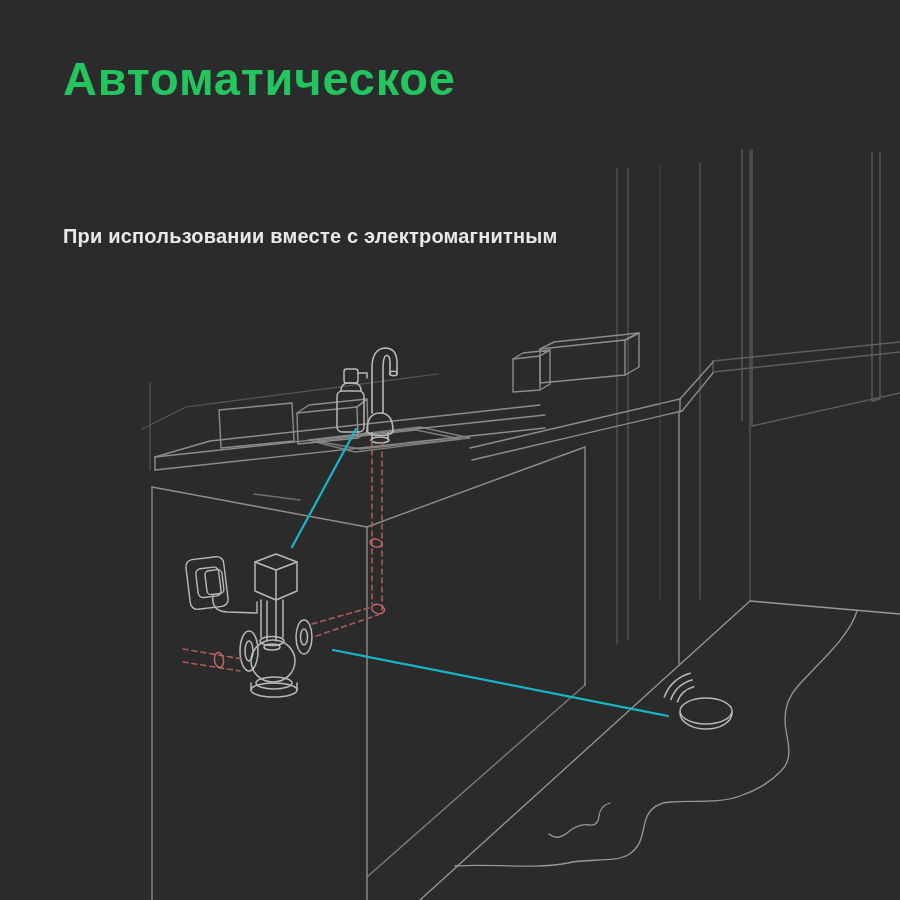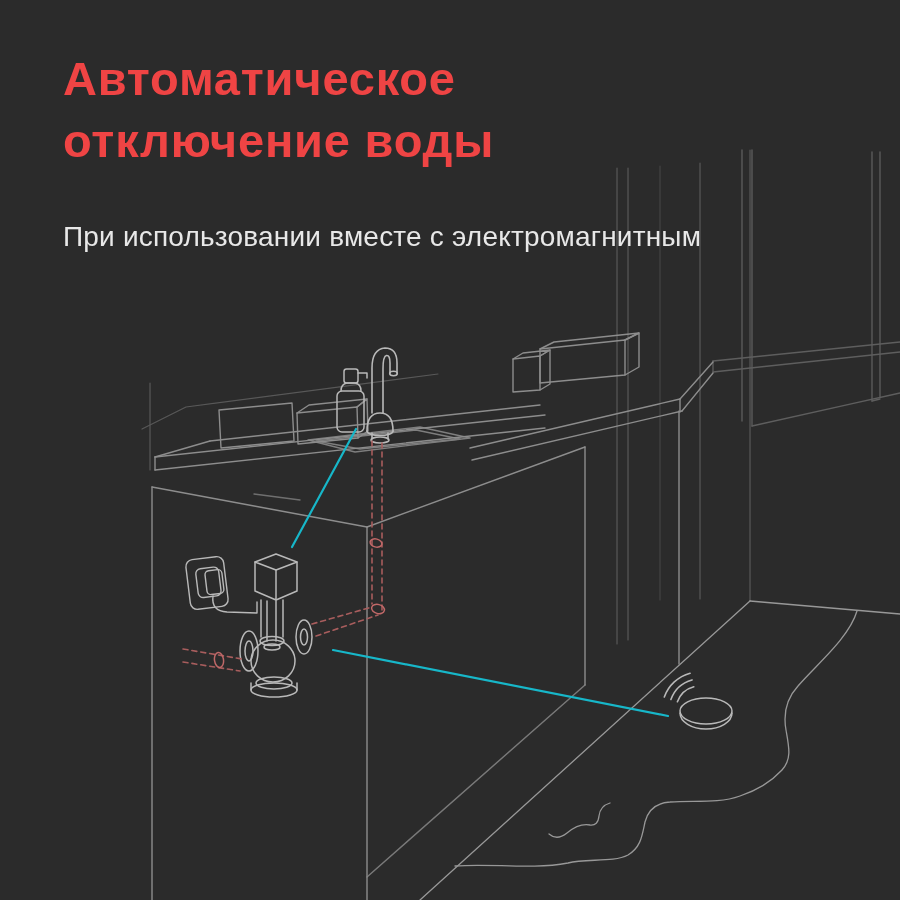--- a/index.html
+++ b/index.html
@@ -1,24 +1,24 @@
 <!DOCTYPE html>
 <html><head>
 <meta charset="utf-8">
 <style>
   html,body{margin:0;padding:0;}
   body{width:900px;height:900px;overflow:hidden;background:#2b2b2b;
        font-family:"Liberation Sans", sans-serif;}
   .stage{position:relative;width:900px;height:900px;background:#2b2b2b;}
   svg.scene{position:absolute;left:0;top:0;}
   svg.scene g{fill:none;stroke-linecap:round;stroke-linejoin:round;}
-  .title{position:absolute;left:63px;top:48px;color:#ef4444;font-weight:700;
+  .title{position:absolute;left:63px;top:48px;color:#22c55e;font-weight:700;
          font-size:47px;line-height:62px;letter-spacing:0.8px;}
-  .subtitle{position:absolute;left:63px;top:216px;color:#e8e8e8;font-weight:400;
-            font-size:28px;line-height:41px;letter-spacing:0.2px;}
+  .subtitle{position:absolute;left:63px;top:216px;color:#e8e8e8;font-weight:700;
+            font-size:20px;line-height:41px;letter-spacing:0.2px;}
 </style>
 </head>
 <body>
 
 <div class="stage">
 
   <svg class="scene" width="900" height="900" viewBox="0 0 900 900">
 
     <g stroke-width="1.2" opacity="0.9" stroke="#5e5e5e">
       <path d="M617,168 V644"></path>
@@ -184,19 +184,18 @@
       <path d="M333,650 L668,716"></path>
     </g>
     <g stroke="none" fill="#17b7c9">
       <polygon points="363,417 360,433 349,427"></polygon>
       <polygon points="321,648 336,644.5 334,657.5"></polygon>
     </g>
   </svg>
 
   <div class="title">
     <div>Автоматическое</div>
-    <div>отключение воды</div>
   </div>
   <div class="subtitle">
     <div>При использовании вместе с электромагнитным</div>
   </div>
 
 </div>
 
 </body></html>

